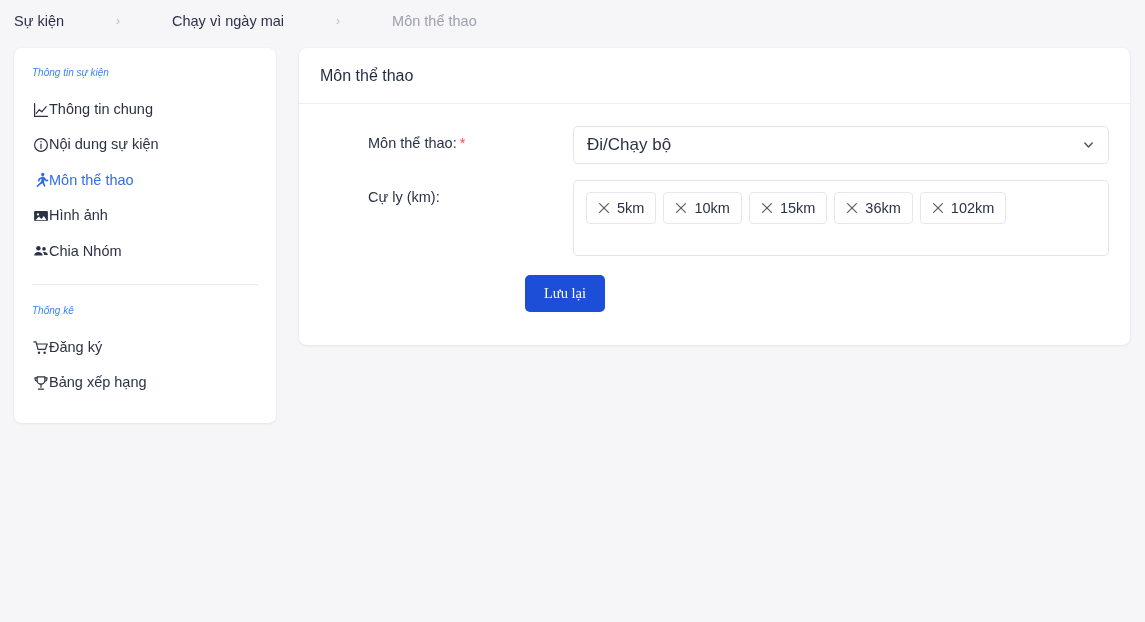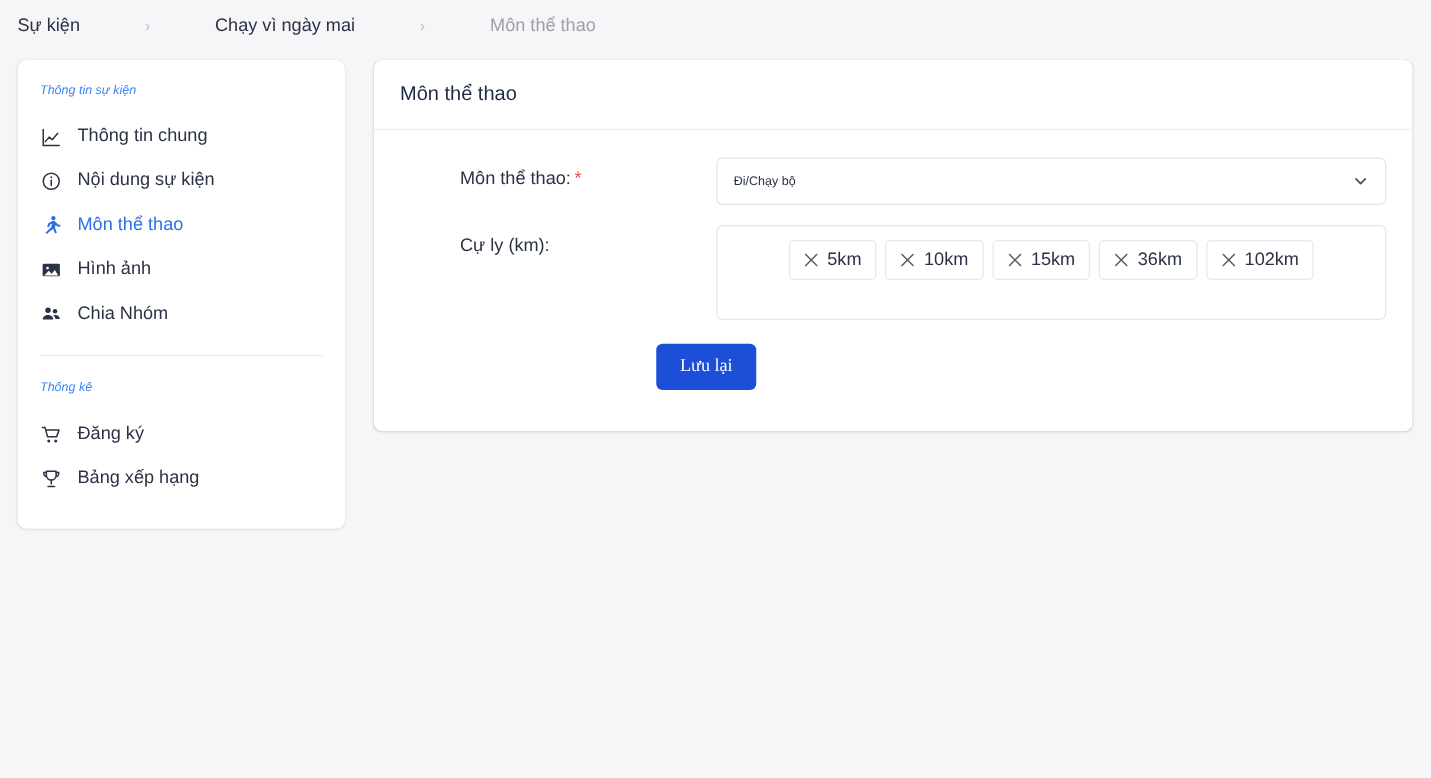--- a/index.html
+++ b/index.html
@@ -65,21 +65,20 @@
     font-size: 10px;
     color: #3b82f6;
     padding: 0 18px;
     margin-bottom: 14px;
     font-weight: 400;
     font-style: italic;
   }
   .nav-item {
     display: flex;
     align-items: center;
-    gap: 13px;
     padding: 9px 18px;
     font-size: 14.5px;
     color: #2b3245;
     cursor: pointer;
     line-height: 1.2;
   }
   .nav-item .ico {
     width: 17px;
     height: 17px;
     flex: 0 0 17px;
@@ -139,21 +138,21 @@
   
   .select-box {
     position: relative;
     height: 38px;
     border: 1px solid #e2e5ea;
     border-radius: 5px;
     background: #ffffff;
     display: flex;
     align-items: center;
     padding: 0 34px 0 13px;
-    font-size: 10px;
+    font-size: 17px;
     color: #2b3245;
     cursor: pointer;
   }
   .select-arrow {
     position: absolute;
     right: 13px;
     top: 50%;
     transform: translateY(-50%);
     color: #4b5563;
     display: flex;
@@ -164,21 +163,20 @@
     border: 1px solid #e2e5ea;
     border-radius: 5px;
     background: #ffffff;
     min-height: 76px;
     padding: 11px 12px;
     display: flex;
     flex-wrap: wrap;
     align-content: flex-start;
     gap: 7px;
     cursor: text;
-    justify-content: center;
   }
   .tag {
     display: inline-flex;
     align-items: center;
     gap: 7px;
     height: 32px;
     padding: 0 11px;
     border: 1px solid #e4e7ec;
     border-radius: 4px;
     background: #ffffff;

